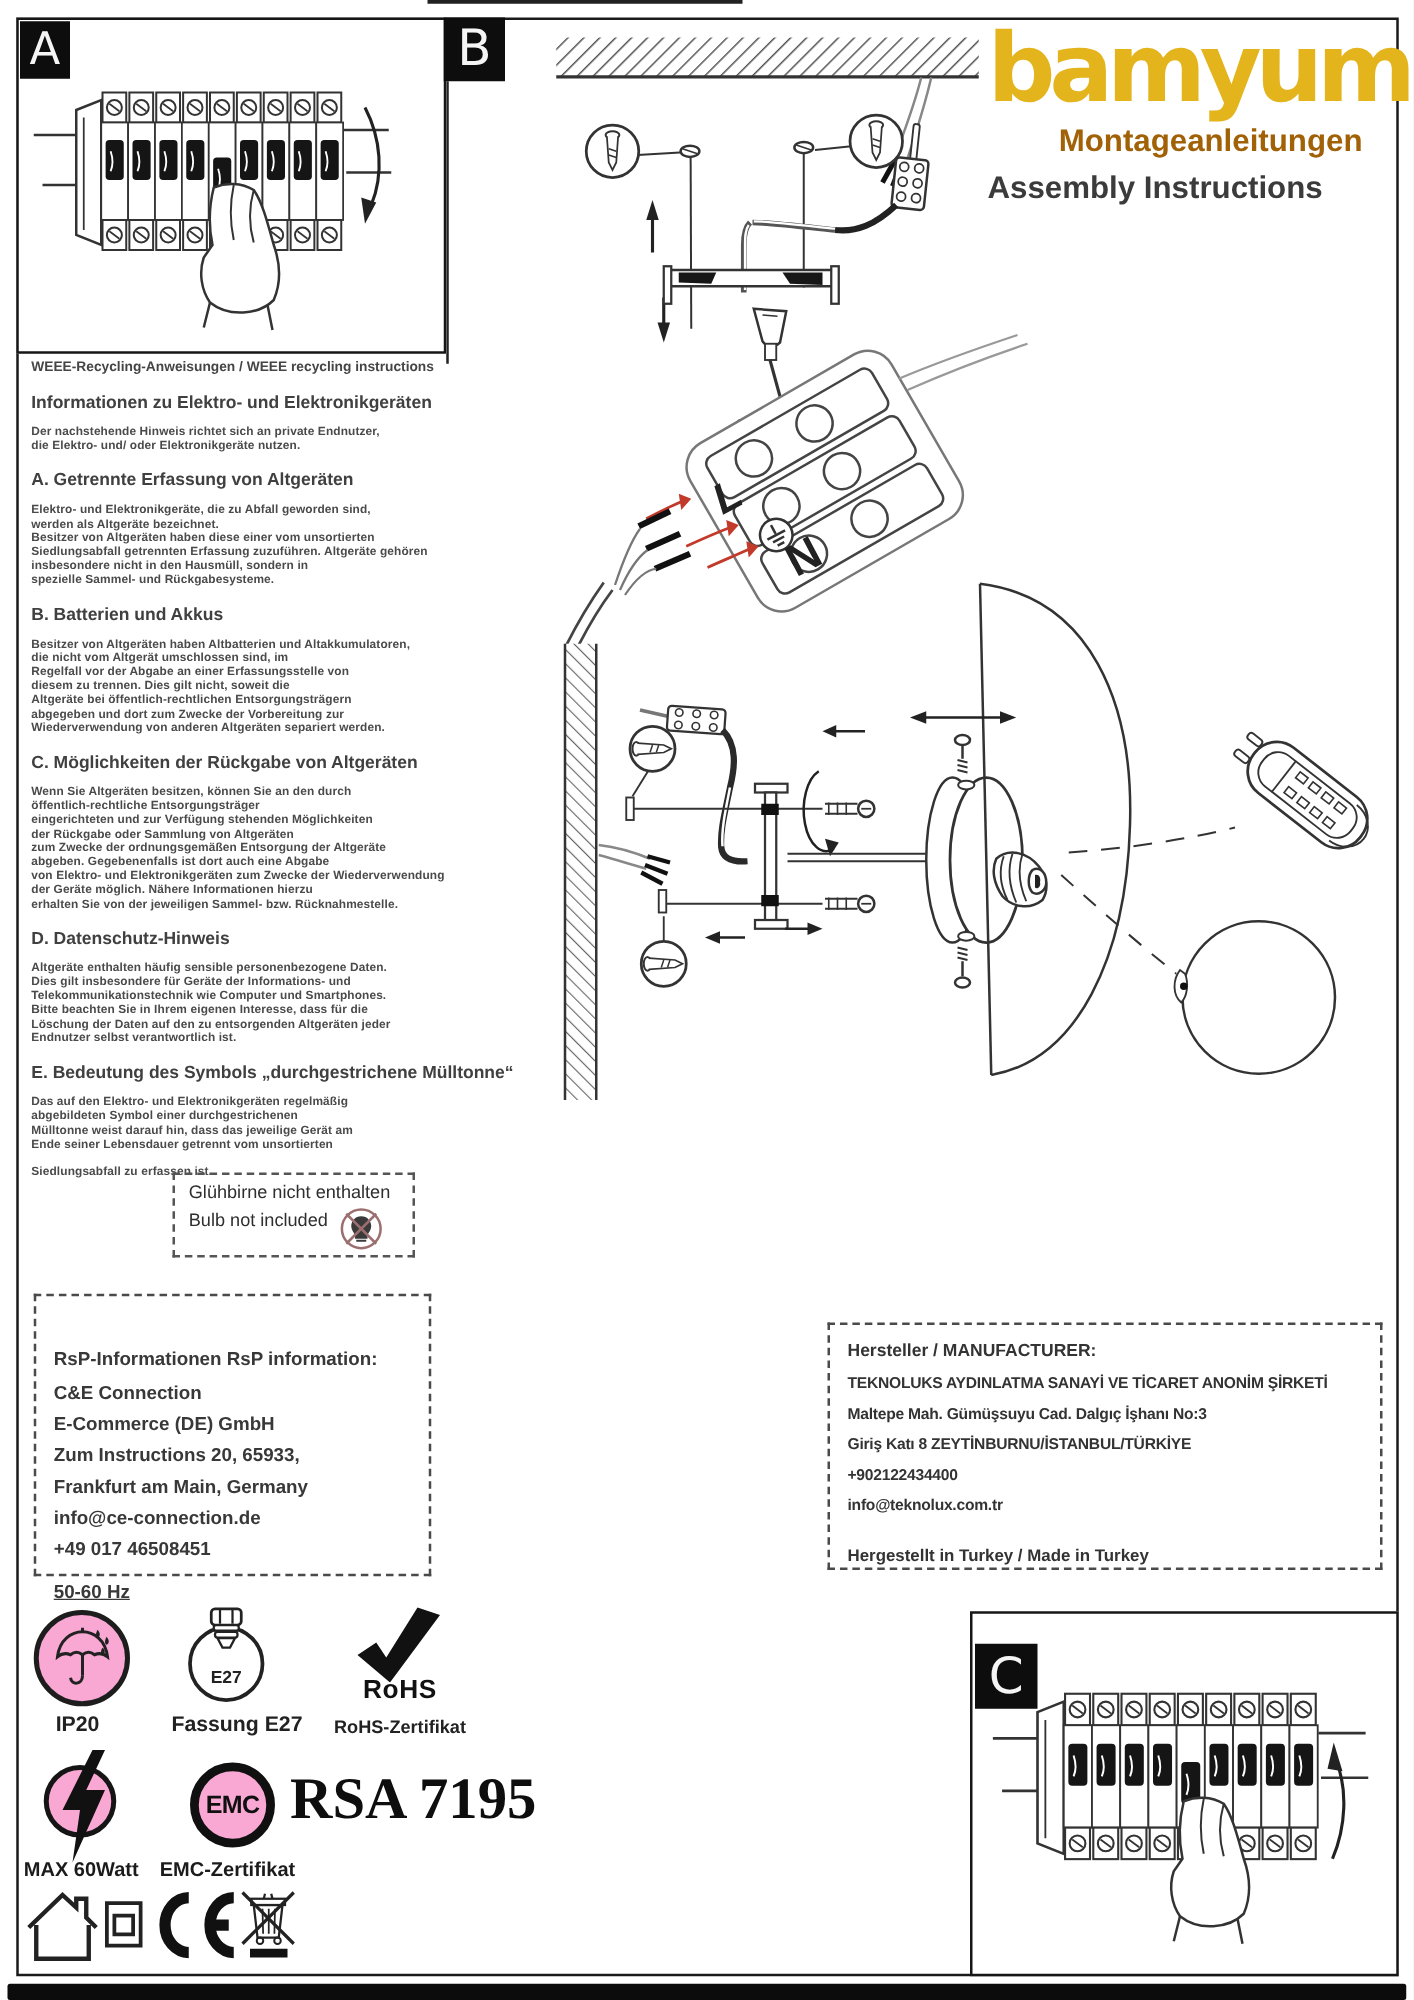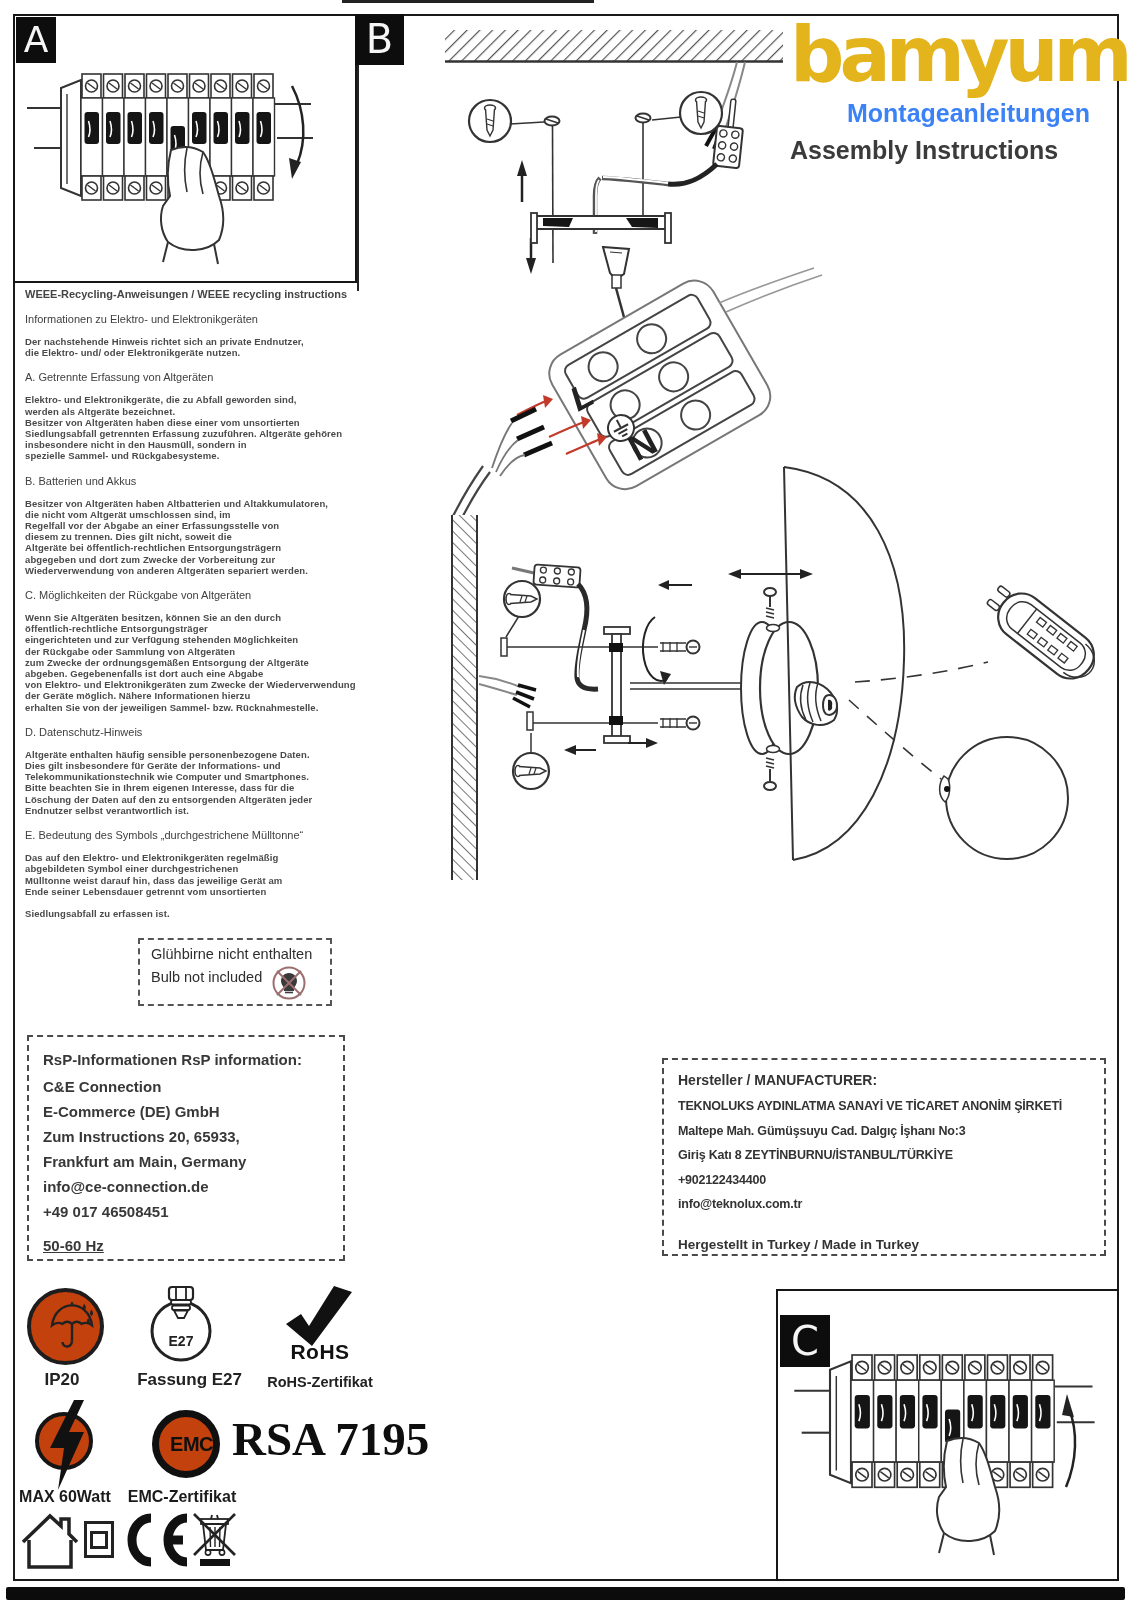--- a/index.html
+++ b/index.html
@@ -15,42 +15,42 @@
   .secbox{border:2px solid #161616;background:#fff;}
   .boxA{left:13px;top:14px;width:340px;height:265px;}
   .boxC{left:776px;top:1289px;width:339px;height:288px;}
   .tag{background:#0d0d0d;color:#f5f5f5;text-align:center;font-family:"DejaVu Sans",sans-serif;}
   .tagA{left:1px;top:1px;width:40px;height:46px;font-size:36px;line-height:46px;}
   .tagB{left:355px;top:14px;width:49px;height:51px;font-size:40px;line-height:51px;}
   .tagC{left:2px;top:24px;width:50px;height:52px;font-size:40px;line-height:52px;}
   
   .logo-name{left:790px;top:14px;width:300px;text-align:left;font-family:"DejaVu Sans",sans-serif;
              font-weight:bold;font-size:76px;letter-spacing:-5px;line-height:82px;}
-  .logo-sub1{left:790px;top:99px;width:300px;text-align:right;font-weight:bold;font-size:25px;color:#3b82f6;}
+  .logo-sub1{left:790px;top:99px;width:300px;text-align:right;font-weight:bold;font-size:25px;color:#a16207;}
   .logo-sub2{left:790px;top:136px;width:300px;font-weight:bold;font-size:25px;color:#3b3b3b;}
   
   .weee{left:25px;top:288px;width:414px;color:#454545;}
   .weee .t{font-size:11px;font-weight:bold;margin:0 0 13px 0;}
-  .weee h3{font-size:11px;font-weight:normal;margin:13px 0 11px 0;color:#404040;}
+  .weee h3{font-size:14px;font-weight:bold;margin:13px 0 11px 0;color:#404040;}
   .weee p{font-size:9.5px;font-weight:bold;line-height:11.2px;margin:0;white-space:pre-line;letter-spacing:0.1px;color:#4a4a4a;}
   
   .dashedbox{border:2px dashed #4a4a4a;background:#fff;}
   .bulbnote{left:138px;top:938px;width:190px;height:64px;border:2px dashed #555;}
   .bulbnote .l1{position:absolute;left:11px;top:6px;font-size:14.5px;color:#2e2e2e;}
   .bulbnote .l2{position:absolute;left:11px;top:29px;font-size:14.5px;color:#2e2e2e;}
   .rspbox{left:27px;top:1035px;width:300px;height:208px;padding:14px 0 0 14px;}
-  .rspbox .title{font-size:15px;font-weight:bold;color:#383838;margin-bottom:6px;}
+  .rspbox .title{font-size:15px;font-weight:bold;color:#383838;margin-bottom:6px;margin-top:28px;}
   .rspbox .line{font-size:15px;font-weight:bold;color:#383838;line-height:25px;}
   .rspbox .hz{margin-top:9px;text-decoration:underline;}
   .manbox{left:662px;top:1058px;width:426px;height:182px;padding:12px 0 0 14px;}
   .manbox .title{font-size:14px;font-weight:bold;color:#333;margin-bottom:6px;}
   .manbox .line{font-size:12.5px;font-weight:bold;color:#333;line-height:24.5px;letter-spacing:-0.2px;white-space:nowrap;}
   .manbox .made{font-size:13.5px;font-weight:bold;color:#333;margin-top:20px;}
   
-  .circle{border-radius:50%;background:#c2410c;display:flex;align-items:center;justify-content:flex-end;}
+  .circle{border-radius:50%;background:#f9a8d4;display:flex;align-items:center;justify-content:center;}
   .ipcircle{left:27px;top:1288px;width:69px;height:69px;border:4px solid #1d1d1d;}
   .iplabel{left:12px;top:1370px;width:100px;text-align:center;font-size:17px;font-weight:bold;color:#222;}
   .e27label{left:122px;top:1370px;width:120px;text-align:right;font-size:17px;font-weight:bold;color:#222;}
   .rohstext{left:277px;top:1340px;width:86px;text-align:center;font-size:21px;font-weight:bold;color:#111;letter-spacing:0.5px;}
   .rohslabel{left:256px;top:1374px;width:128px;text-align:center;font-size:14.5px;font-weight:bold;color:#222;}
   .boltcircle{left:35px;top:1412px;width:50px;height:50px;border:4px solid #151515;}
   .wattlabel{left:10px;top:1488px;width:110px;text-align:center;font-size:16px;font-weight:bold;color:#1b1b1b;}
   .emccircle{left:152px;top:1410px;width:54px;height:54px;border:7px solid #101010;font-size:20px;font-weight:bold;color:#101010;letter-spacing:-0.5px;}
   .emclabel{left:120px;top:1488px;width:124px;text-align:center;font-size:16px;font-weight:bold;color:#1b1b1b;}
   .model{left:232px;top:1412px;font-size:47px;font-weight:bold;color:#0e0e0e;font-family:Liberation Serif, serif;}

